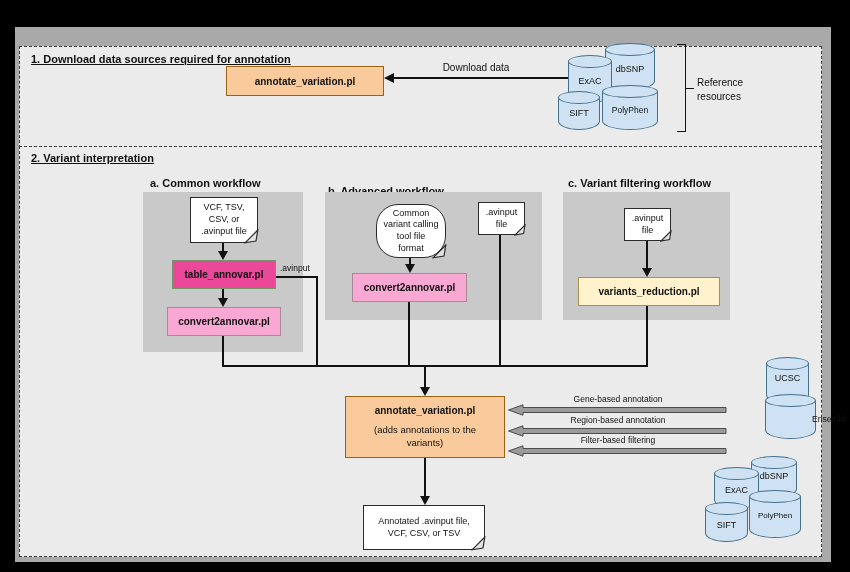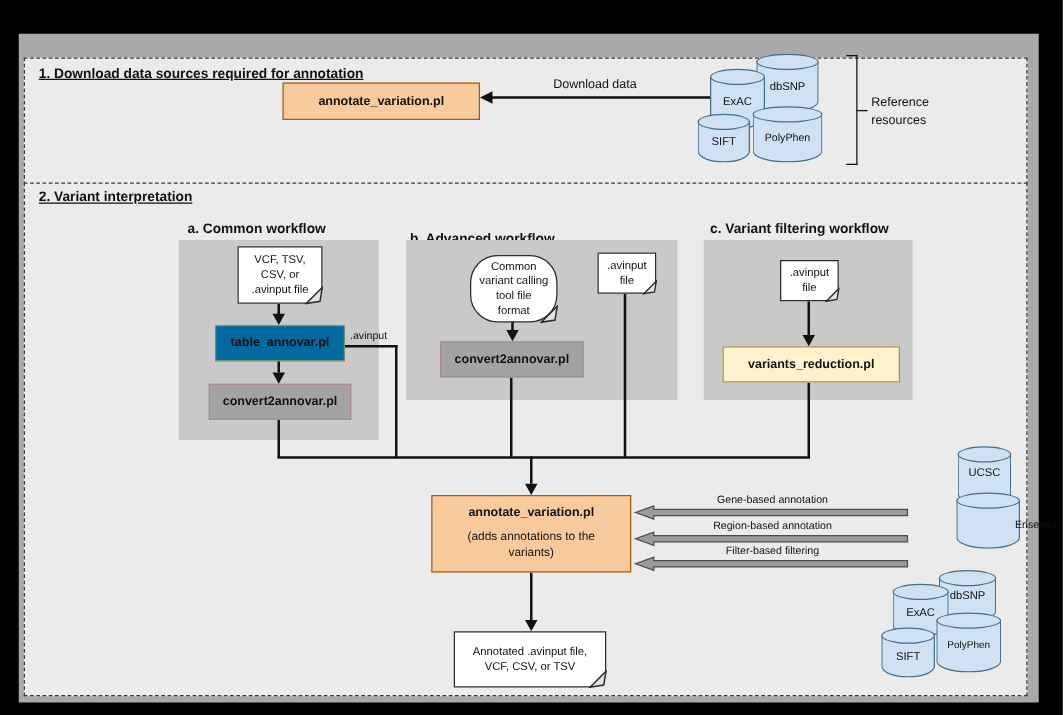--- a/index.html
+++ b/index.html
@@ -7,22 +7,22 @@
          font-family:"Liberation Sans",sans-serif;color:#111;}
   .content-bg{position:absolute;left:15px;top:27px;width:816px;height:535px;background:#a9a9a9;}
   .dashed-section{position:absolute;background:#ebebeb;border:1.5px dashed #3a3a3a;box-sizing:border-box;}
   .sec-title{position:absolute;font-size:11px;font-weight:bold;text-decoration:underline;white-space:nowrap;}
   .wf-header{position:absolute;font-size:11px;font-weight:bold;white-space:nowrap;}
   .panel{position:absolute;background:#c9c9c9;}
   .toolbox{position:absolute;display:flex;align-items:center;justify-content:center;
            font-family:Liberation Sans, sans-serif;font-weight:bold;font-size:10px;
            box-sizing:border-box;text-align:center;z-index:3;}
   .orange{background:#f9cb9c;border:1.5px solid #9a6014;}
-  .green{background:#0369a1;border:1.5px solid #74946a;}
-  .pink{background:#a3a3a3;border:1.5px solid #a78a97;}
+  .green{background:#ec4899;border:1.5px solid #74946a;}
+  .pink{background:#f9a8d4;border:1.5px solid #a78a97;}
   .yellow{background:#fff2cc;border:1.5px solid #a8904c;}
   .central{flex-direction:column;gap:8px;padding:4px;}
   .central .sub{font-weight:normal;font-size:9.5px;white-space:pre-line;line-height:1.35;}
   .doc{position:absolute;background:#fff;border:1.5px solid #2b2b2b;box-sizing:border-box;
        display:flex;align-items:center;justify-content:center;text-align:center;
        font-size:9px;line-height:1.3;z-index:3;}
   .doc-text{white-space:pre-line;}
   .doc-fold{position:absolute;right:-1.5px;bottom:-1.5px;z-index:4;}
   .line{position:absolute;background:#111;z-index:2;}
   .ah-down{position:absolute;width:0;height:0;border-left:5px solid transparent;

